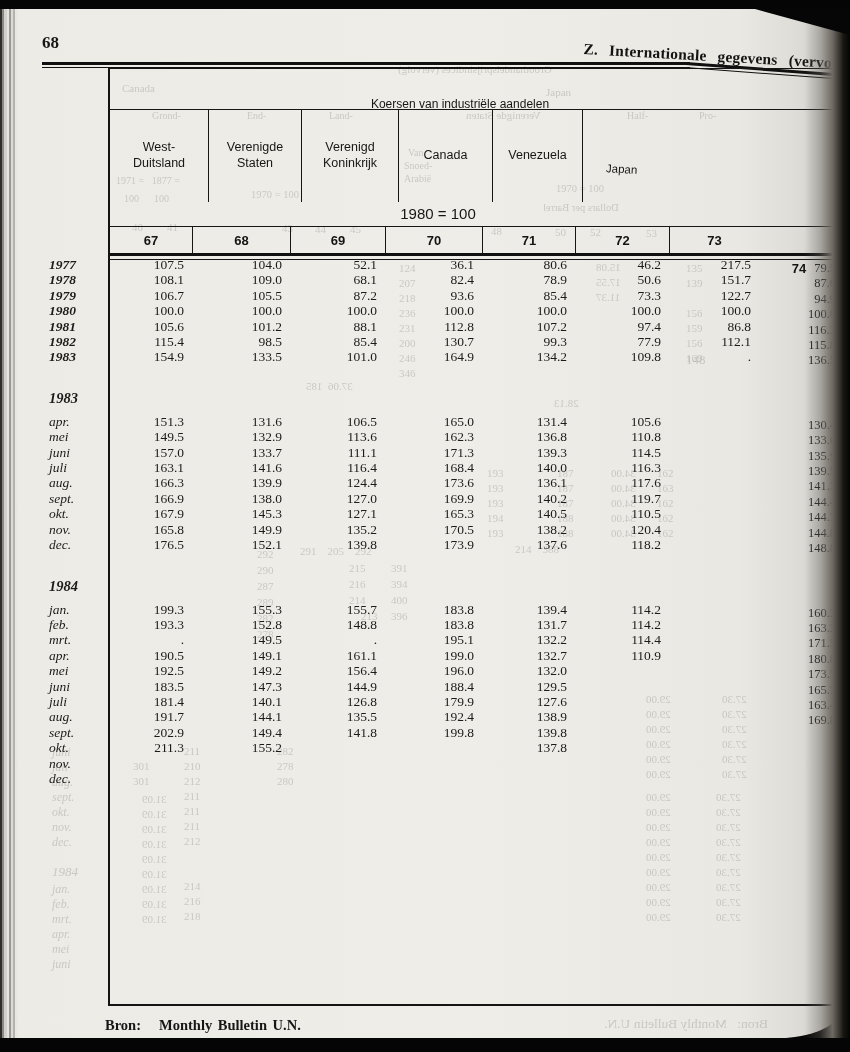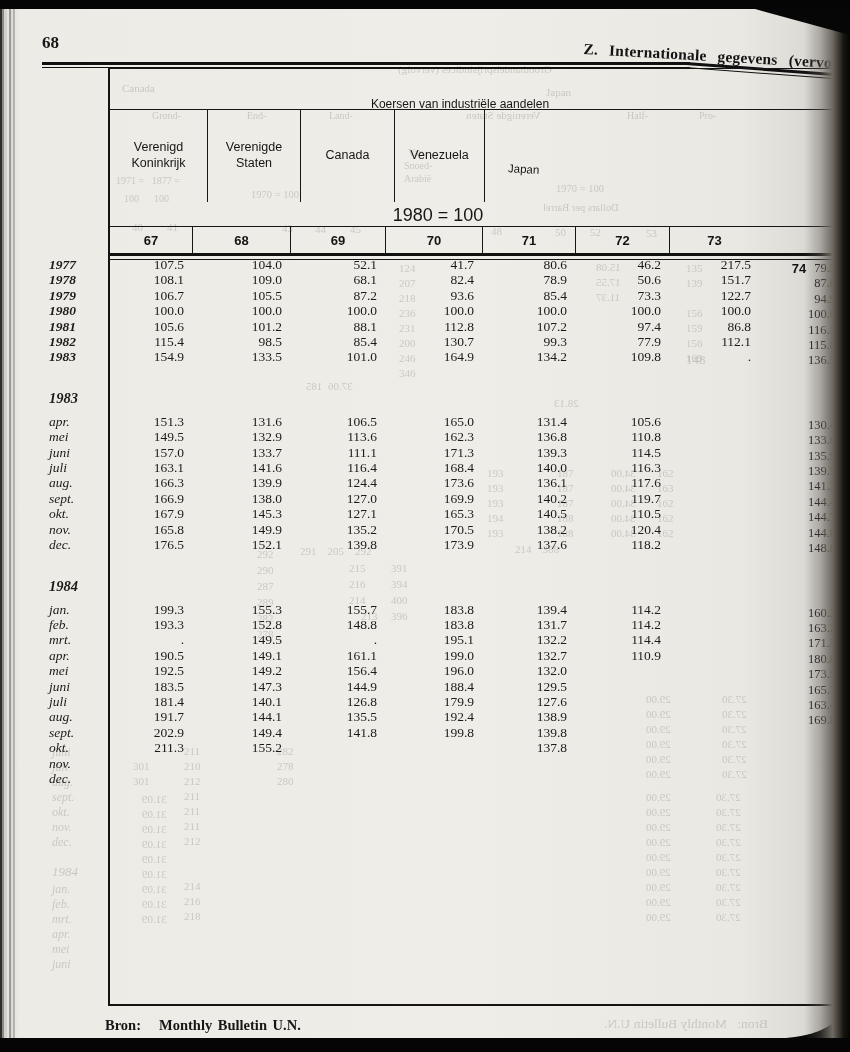--- a/index.html
+++ b/index.html
@@ -52,21 +52,21 @@
     font-family:"Liberation Sans","DejaVu Sans",sans-serif;font-size:12px;color:#161616;}
   .hrow{position:absolute;left:0;top:40px;width:728px;height:92px;display:flex;border-top:1.5px solid #161616;}
   .hcell{box-sizing:border-box;display:flex;align-items:center;justify-content:center;
     font-family:"Liberation Sans","DejaVu Sans",sans-serif;font-size:12.5px;color:#161616;text-align:center;}
   .hcell span{white-space:pre-line;line-height:1.25;}
   .hcell + .hcell{border-left:1.5px solid #161616;}
   .c0{width:82px;}.c1{width:98px;}.c2{width:95px;}.c3{width:97px;}
   .c4{width:93px;}.c5{width:94px;}.c6{width:90px;}.c7{width:79px;}
   .hcell.c7 span{transform:translateY(13px) rotate(3deg);font-size:11.5px;}
   .base-note{position:absolute;left:0;top:136px;width:656px;text-align:center;
-    font-family:"Liberation Sans","DejaVu Sans",sans-serif;font-size:18px;color:#161616;}
+    font-family:"Liberation Sans","DejaVu Sans",sans-serif;font-size:15px;color:#161616;}
   .nrow{position:absolute;left:0;top:157px;width:728px;height:26px;display:flex;
     border-top:1.5px solid #161616;border-bottom:3px solid #111;}
   .nrow::after{content:"";position:absolute;left:0;right:0;bottom:-7px;border-bottom:1.3px solid #161616;}
   .ncell{box-sizing:border-box;display:flex;align-items:center;justify-content:center;
     font-family:"Liberation Sans","DejaVu Sans",sans-serif;font-weight:700;font-size:13px;color:#141414;}
   .ncell + .ncell{border-left:1.5px solid #161616;}
   .ncell.c7{transform:translateY(5px);margin-top:36px;}
 
   
   .body-table{
@@ -252,27 +252,31 @@
 
 <div class="page">
   <div class="page-number">68</div>
   <div class="section-header">Z. Internationale gegevens (vervolg)</div>
   <div class="rule-a"></div>
   <div class="rule-b"></div>
 
   <div class="tbox">
     <div class="tbl-title">Koersen van industriële aandelen</div>
     <div class="hrow">
-        <div class="hcell c3">
-          <span>Verenigd
-Koninkrijk</span>
+        <div class="hcell c1">
+          <span>West-
+Duitsland</span>
         </div>
         <div class="hcell c4">
           <span>Verenigde
 Staten</span>
+        </div>
+        <div class="hcell c3">
+          <span>Verenigd
+Koninkrijk</span>
         </div>
         <div class="hcell c5">
           <span>Canada</span>
         </div>
         <div class="hcell c6">
           <span>Venezuela</span>
         </div>
         <div class="hcell c7">
           <span>Japan</span>
         </div>
@@ -301,21 +305,21 @@
         <col style="width:94px">
         <col style="width:90px">
         <col>
     </colgroup>
     <tbody>
         <tr class="year">
           <td class="lbl">1977</td>
           <td class="val c0">107.5</td>
           <td class="val c1">104.0</td>
           <td class="val c2">52.1</td>
-          <td class="val c3">41.7</td>
+          <td class="val c3">36.1</td>
           <td class="val c4">80.6</td>
           <td class="val c5">46.2</td>
           <td class="val c6">217.5</td>
           <td class="val c7 jp">79.5</td>
         </tr>
         <tr class="year">
           <td class="lbl">1978</td>
           <td class="val c0">108.1</td>
           <td class="val c1">109.0</td>
           <td class="val c2">68.1</td>

